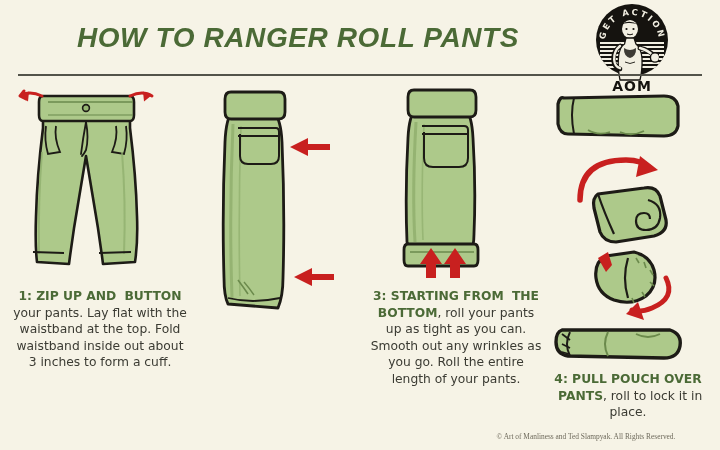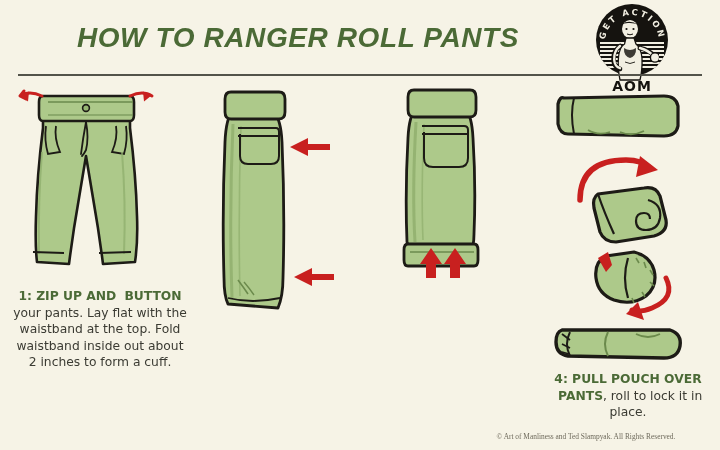--- a/index.html
+++ b/index.html
@@ -377,24 +377,28 @@
         <path d="M34 250 Q28 262 34 274" stroke="#1d1b16" stroke-width="2" fill="none"></path>
         <path d="M26 252 L34 258 M26 262 L34 266 M26 270 L33 272" stroke="#1d1b16" stroke-width="1.8" fill="none"></path>
         <path d="M72 250 Q66 262 72 274" stroke="#6b8a4c" stroke-width="2" fill="none"></path>
         <path d="M100 252 Q112 258 124 252" stroke="#6b8a4c" stroke-width="1.8" fill="none"></path>
       </svg>
     </div>
   </div>
 
   <div class="caption" id="cap1">
     <span class="hl">1: ZIP UP AND</span>
-    <span class="hl">&nbsp;</span><span class="hl">BUTTON</span><span> your pants. Lay flat with the waistband at the top. Fold waistband inside out about 2 inches to form a cuff.</span>
-  </div>
-
-
+    <span class="hl">&nbsp;</span><span class="hl">BUTTON</span><span> your pants. Lay flat with the waistband at the top. Fold waistband inside out about 3 inches to form a cuff.</span>
+  </div>
+
+
+  <div class="caption" id="cap3">
+    <span class="hl">3: STARTING FROM</span>
+    <span class="hl">&nbsp;</span><span class="hl">THE BOTTOM</span><span>, roll your pants up as tight as you can. Smooth out any wrinkles as you go. Roll the entire length of your pants.</span>
+  </div>
 
   <div class="caption" id="cap4">
     <span class="hl">4: PULL POUCH OVER</span>
     <span class="hl">&nbsp;</span><span class="hl">PANTS</span><span>, roll to lock it in place.</span>
   </div>
 
   <div id="copyright">© Art of Manliness and Ted Slampyak. All Rights Reserved.</div>
 
 </div>
 

